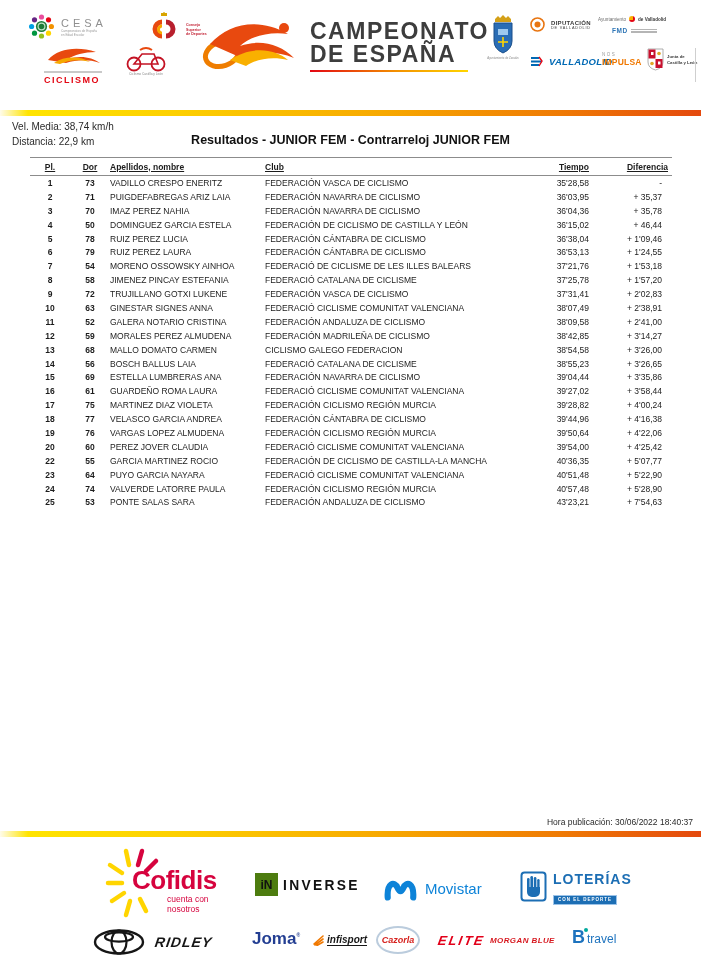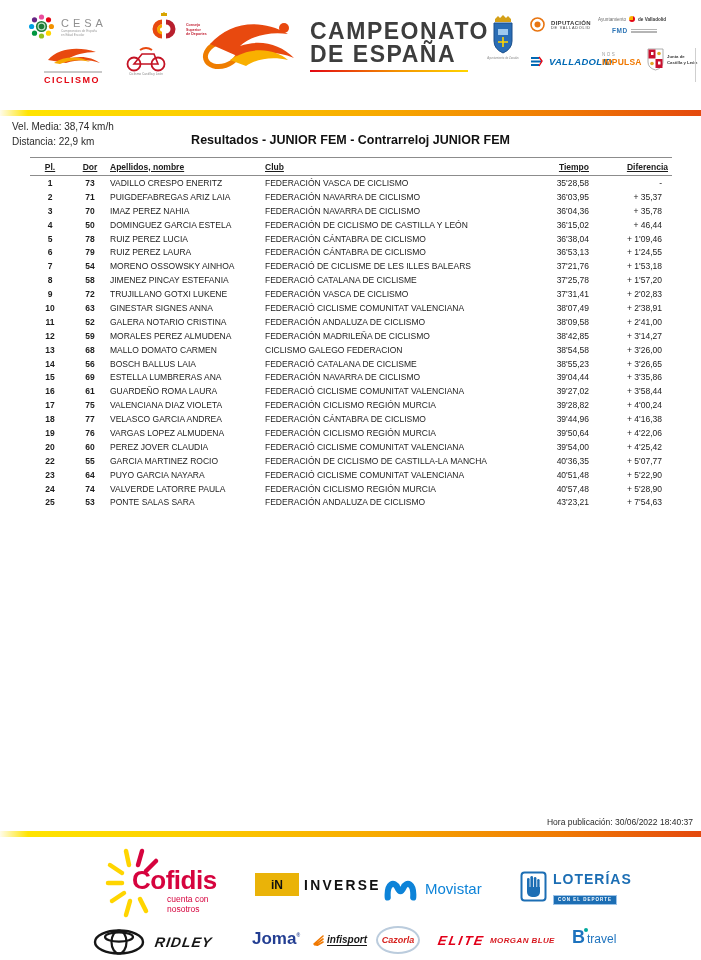--- a/index.html
+++ b/index.html
@@ -41,21 +41,21 @@
   table.results th{border-top:1px solid #8c8c8c;border-bottom:1px solid #8c8c8c;height:17px;
     font-size:8.5px;font-weight:bold;color:#1c1c1c;padding:0;text-decoration:underline;}
   table.results td{height:13.9px;font-size:8.5px;padding:0;color:#1c1c1c;white-space:nowrap;overflow:hidden;}
   .c-center{text-align:center;} .c-left{text-align:left;} .c-right{text-align:right;}
   .c-bold{font-weight:bold;}
   .pad-r{padding-right:8px !important;}
   
   .pub{font-size:8.5px;color:#2a2a2a;}
   .cofidis-name{font-size:26px;font-weight:bold;color:#d6033e;letter-spacing:-.5px;}
   .cofidis-tag{font-size:8.5px;color:#d6033e;line-height:9.5px;}
-  .inverse-box{width:44px;height:23px;background:#eab308;color:#111;font-weight:900;font-size:12px;
+  .inverse-box{width:23px;height:23px;background:#4d7c0f;color:#111;font-weight:900;font-size:12px;
     display:flex;align-items:center;justify-content:center;}
   .inverse-name{font-size:15px;font-weight:900;color:#111;letter-spacing:2.5px;transform:scaleX(.92);transform-origin:left;}
   .movistar-name{font-size:15px;color:#0d83d8;font-weight:500;}
   .loterias-name{font-size:14px;font-weight:800;color:#1c6eb4;letter-spacing:1px;}
   .loterias-sub{display:inline-block;background:#1c6eb4;color:#fff;font-size:4.5px;font-weight:bold;
     letter-spacing:1px;padding:1.5px 4px;margin-top:2px;border:1px solid #9cc3e8;}
   .ridley{font-size:14px;font-weight:900;font-style:italic;color:#161616;letter-spacing:1px;transform:skewX(-8deg);}
   .joma{font-size:17px;font-weight:800;color:#233e92;}
   .joma sup{font-size:5px;}
   .infisport{font-size:10px;font-weight:800;font-style:italic;color:#161616;border-bottom:1px solid #161616;}
@@ -357,21 +357,21 @@
           <td class="c-center c-bold">16</td>
           <td class="c-center c-bold">61</td>
           <td class="c-left">GUARDEÑO ROMA LAURA</td>
           <td class="c-left">FEDERACIÓ CICLISME COMUNITAT VALENCIANA</td>
           <td class="c-right pad-r">39'27,02</td>
           <td class="c-right" style="padding-right: 10px;">+ 3'58,44</td>
         </tr>
         <tr>
           <td class="c-center c-bold">17</td>
           <td class="c-center c-bold">75</td>
-          <td class="c-left">VALENCIANA DIAZ VIOLETA</td>
+          <td class="c-left">MARTINEZ DIAZ VIOLETA</td>
           <td class="c-left">FEDERACIÓN CICLISMO REGIÓN MURCIA</td>
           <td class="c-right pad-r">39'28,82</td>
           <td class="c-right" style="padding-right: 10px;">+ 4'00,24</td>
         </tr>
         <tr>
           <td class="c-center c-bold">18</td>
           <td class="c-center c-bold">77</td>
           <td class="c-left">VELASCO GARCIA ANDREA</td>
           <td class="c-left">FEDERACIÓN CÁNTABRA DE CICLISMO</td>
           <td class="c-right pad-r">39'44,96</td>

